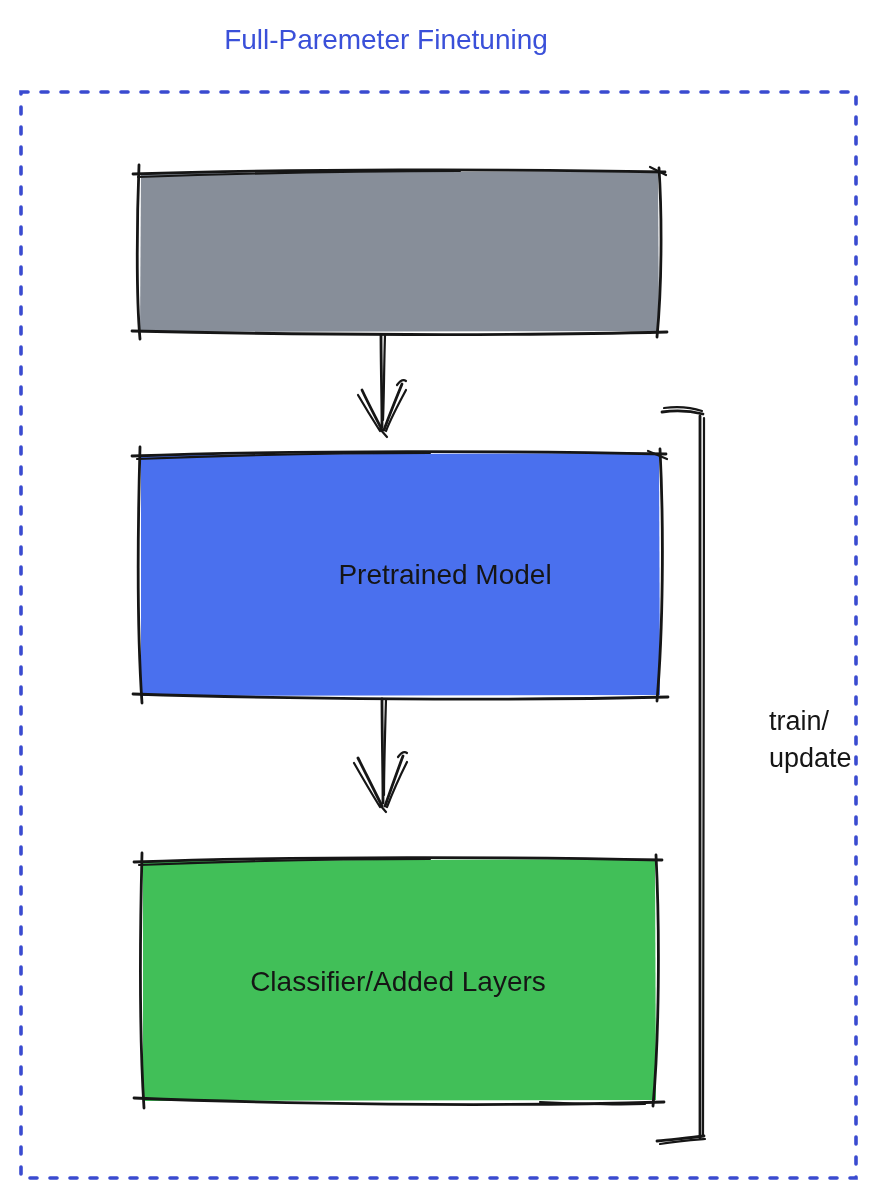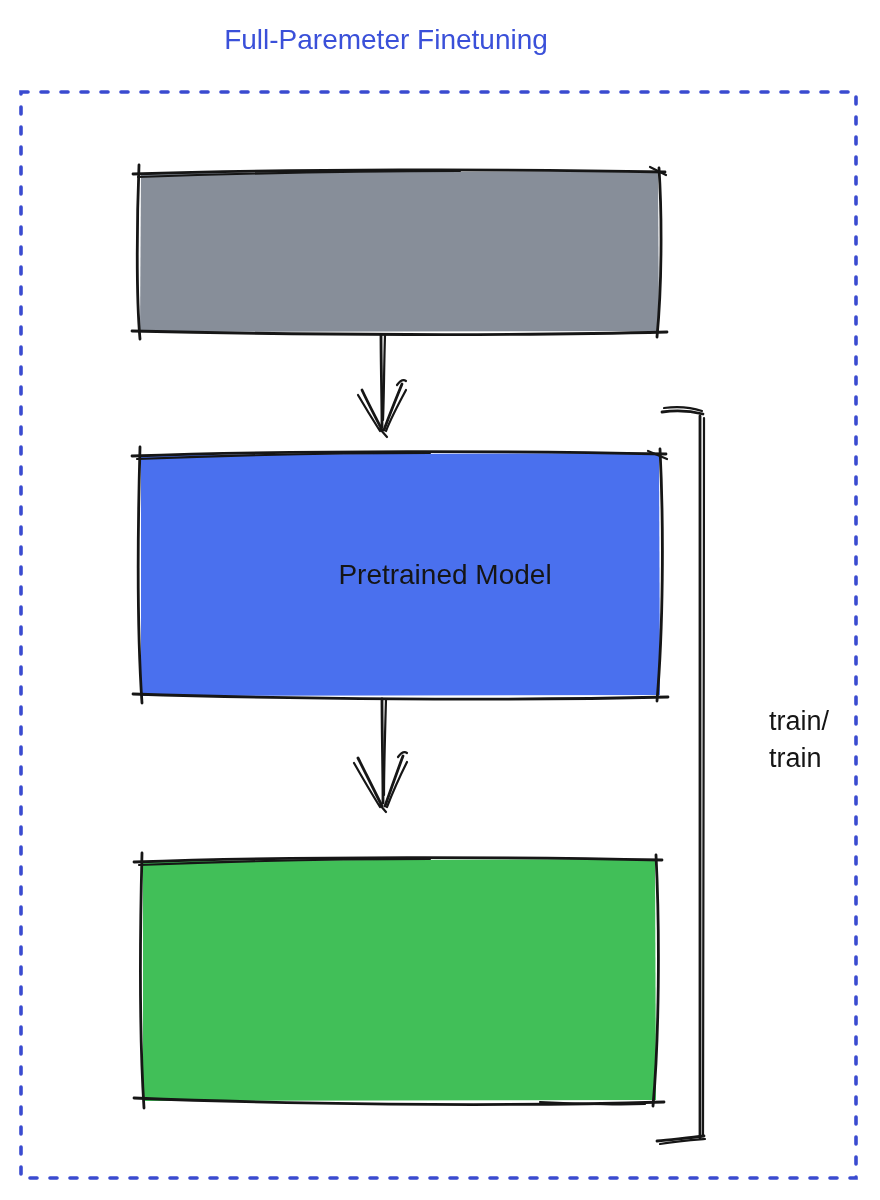--- a/index.html
+++ b/index.html
@@ -132,19 +132,20 @@
       <path class="sketch" d="M 657,1141 C 674,1139 690,1138 704,1136"></path>
       <path class="sketch thin" d="M 660,1144 C 678,1141 692,1140 705,1139"></path>
     </g>
   </svg>
 
   <div class="title">Full-Paremeter Finetuning</div>
 
 
   <div class="box-label label-pretrained">Pretrained Model</div>
 
+  <div class="box-label label-classifier">Classifier/Added Layers</div>
 
   <div class="bracket-label">
     <div>train/</div>
-    <div>train</div>
+    <div>update</div>
   </div>
 
 </div>
 
 </body></html>

